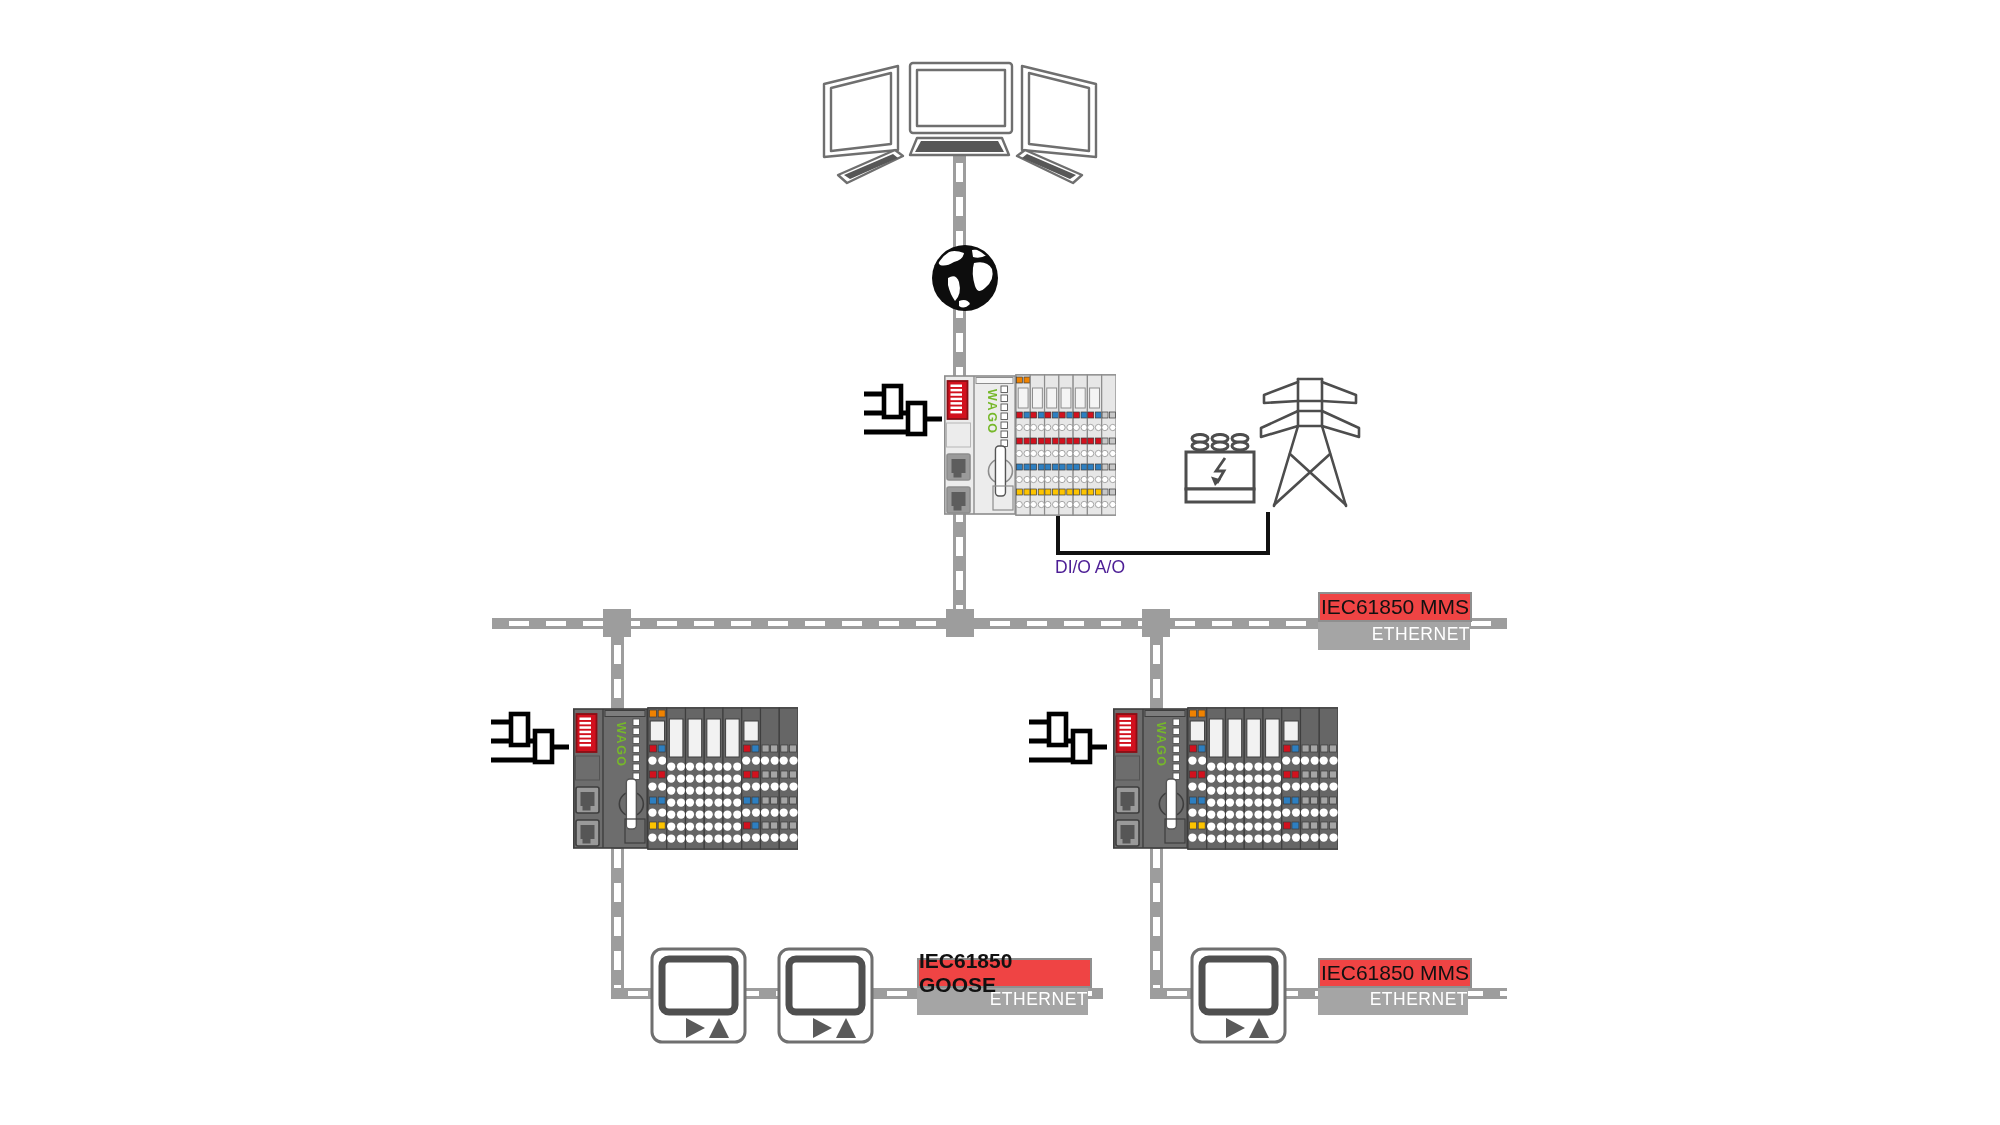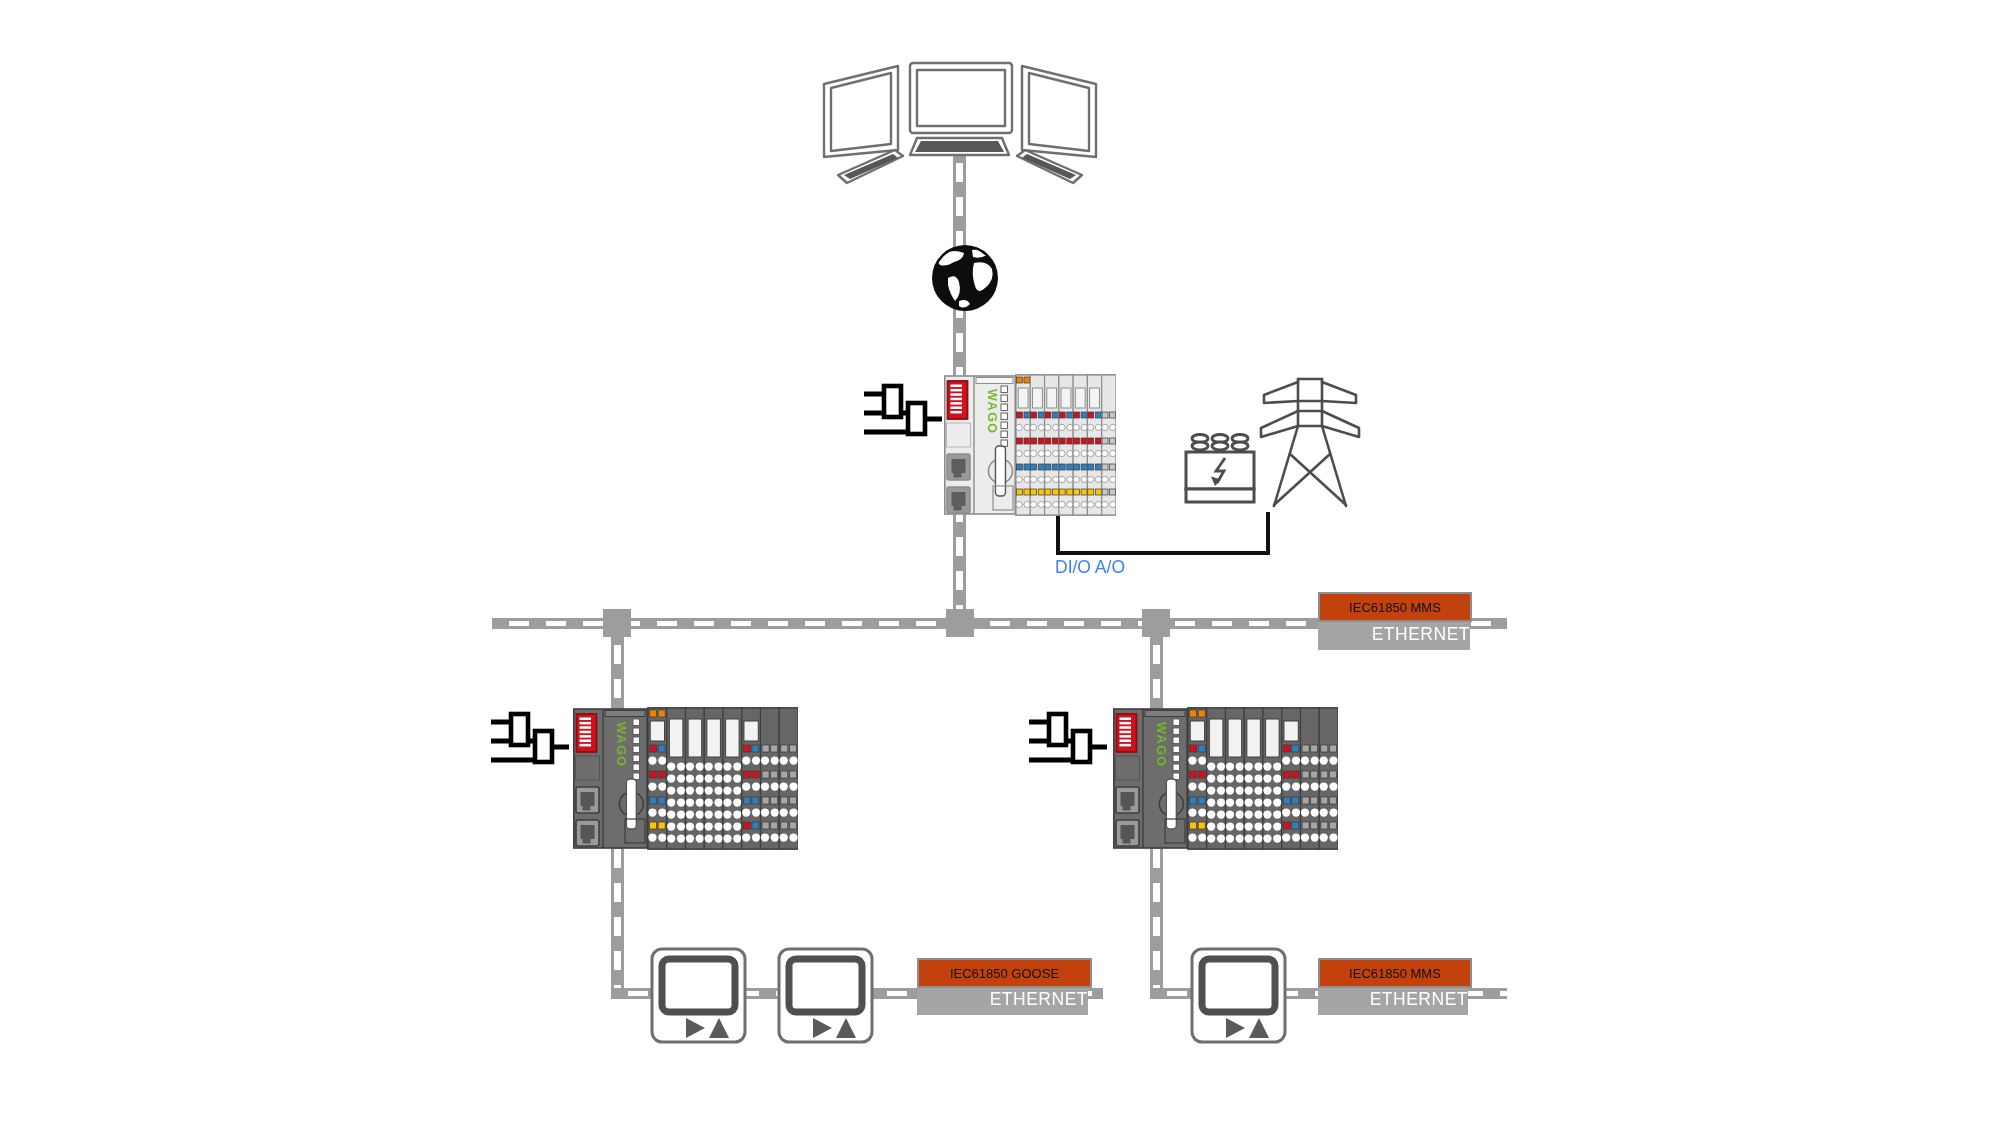--- a/index.html
+++ b/index.html
@@ -7,26 +7,26 @@
           font-family:"Liberation Sans",sans-serif;}
   
   .dash-h{position:absolute;height:11px;background:var(--bus);z-index:0;}
   .dash-h::after{content:"";position:absolute;left:0;right:0;top:3px;bottom:3px;
      background:repeating-linear-gradient(90deg,transparent 0 17px,#fff 17px 37px);}
   .dash-v{position:absolute;width:13px;background:var(--bus);z-index:0;}
   .dash-v::after{content:"";position:absolute;top:0;bottom:0;left:3px;right:3px;
      background:repeating-linear-gradient(180deg,transparent 0 15px,#fff 15px 34px);}
   .junction{position:absolute;width:28px;height:28px;background:var(--bus);z-index:1;}
   .wire{position:absolute;background:#111;z-index:3;}
-  .proto-box{position:absolute;background:#c2410c;border:2.5px solid #8f8f8f;color:#111;
-     display:flex;align-items:center;justify-content:center;font-size:13px;z-index:5;}
+  .proto-box{position:absolute;background:#ef4444;border:2.5px solid #8f8f8f;color:#111;
+     display:flex;align-items:center;justify-content:center;font-size:21px;z-index:5;}
   .eth-box{position:absolute;background:var(--boxgray);color:#fff;letter-spacing:.5px;
      display:flex;align-items:center;justify-content:flex-end;font-size:17.5px;z-index:4;}
   .icon{position:absolute;z-index:2;}
-  .io-label{position:absolute;color:#3b82f6;font-size:17.5px;z-index:3;}
+  .io-label{position:absolute;color:#4c1d95;font-size:17.5px;z-index:3;}
   :root{--bus:#9d9d9d;--boxgray:#a5a5a5;}
 </style>
 </head>
 <body>
 
 <div class="canvas">
 
   <div class="dash-v" style="left:953px;top:148px;height:464px;"></div>
   <div class="dash-v" style="left:611px;top:630px;height:368px;"></div>
   <div class="dash-v" style="left:1150px;top:630px;height:368px;"></div>
@@ -728,21 +728,21 @@
     <polygon points="36,71 36,91 55,81" fill="#5a5a5a"></polygon>
     <polygon points="59,91 79,91 69,71" fill="#5a5a5a"></polygon>
   </svg></div>
   <div class="icon" style="left:1190px;top:947px;width:97px;height:97px;"><svg width="97" height="97" viewBox="0 0 97 97">
     <rect x="2" y="2" width="93" height="93" rx="10" fill="#fff" stroke="#6f6f6f" stroke-width="3"></rect>
     <rect x="12" y="12" width="73" height="53" rx="7" fill="#fff" stroke="#4f4f4f" stroke-width="7"></rect>
     <polygon points="36,71 36,91 55,81" fill="#5a5a5a"></polygon>
     <polygon points="59,91 79,91 69,71" fill="#5a5a5a"></polygon>
   </svg></div>
 
-  <div class="proto-box" style="left:917px;top:958px;width:171px;height:26px;">
+  <div class="proto-box" style="left:917px;top:958px;width:171px;height:26px;font-weight:bold;">
     <span>IEC61850 GOOSE</span>
   </div>
   <div class="eth-box" style="left:917px;top:984px;width:171px;height:31px;">
     <span>ETHERNET</span>
   </div>
 
   <div class="proto-box" style="left:1318px;top:958px;width:150px;height:26px;">
     <span>IEC61850 MMS</span>
   </div>
   <div class="eth-box" style="left:1318px;top:984px;width:150px;height:31px;">

